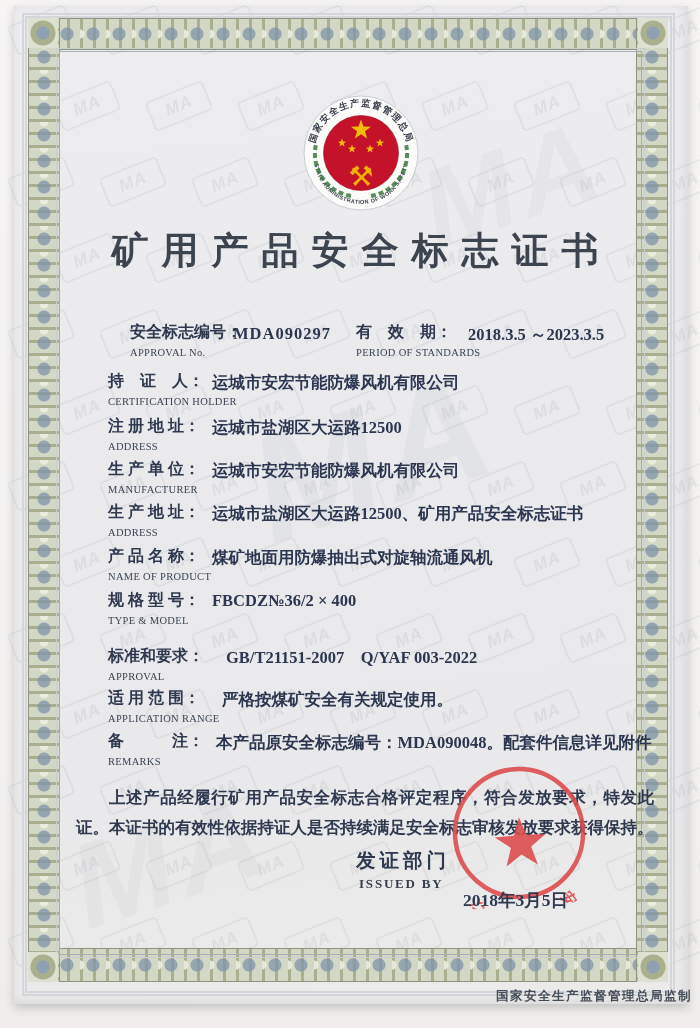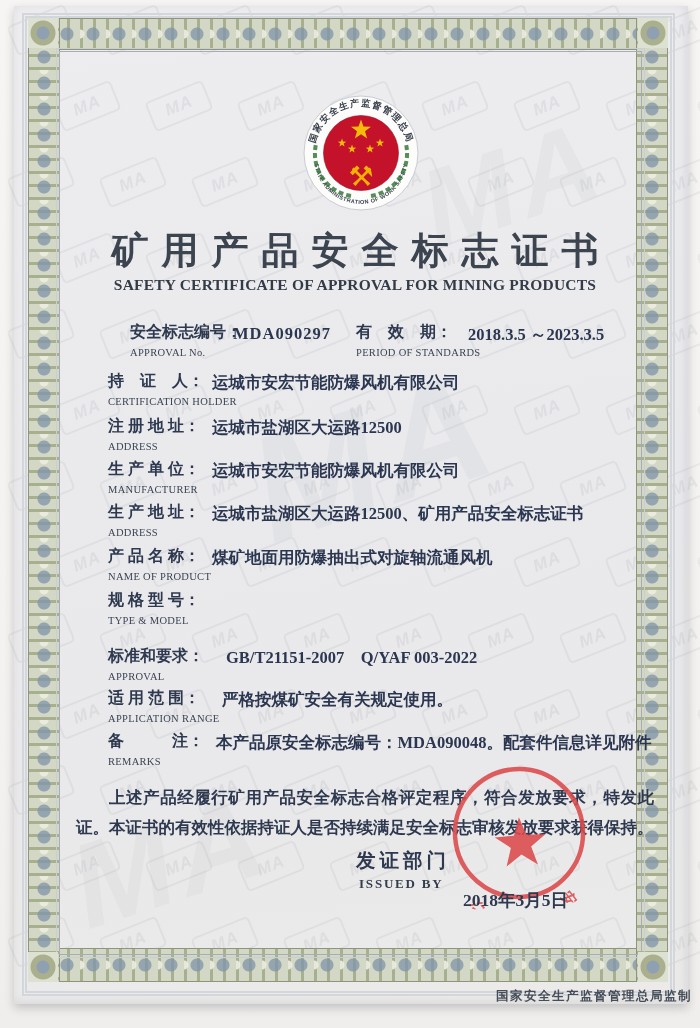--- a/index.html
+++ b/index.html
@@ -93,21 +93,20 @@
     <circle cx="60" cy="60" r="37.5" fill="#c5122b" stroke="#9c0f21" stroke-width=".6"></circle>
     <polygon transform="translate(60,37)" fill="#f5bb0a" points="0,-10.5 2.47,-3.4 9.99,-3.24 3.99,1.3 6.17,8.49 0,4.2 -6.17,8.49 -3.99,1.3 -9.99,-3.24 -2.47,-3.4"></polygon>
     <polygon transform="translate(41,50) scale(.42)" fill="#f5bb0a" points="0,-10.5 2.47,-3.4 9.99,-3.24 3.99,1.3 6.17,8.49 0,4.2 -6.17,8.49 -3.99,1.3 -9.99,-3.24 -2.47,-3.4"></polygon>
     <polygon transform="translate(51,56) scale(.42)" fill="#f5bb0a" points="0,-10.5 2.47,-3.4 9.99,-3.24 3.99,1.3 6.17,8.49 0,4.2 -6.17,8.49 -3.99,1.3 -9.99,-3.24 -2.47,-3.4"></polygon>
     <polygon transform="translate(69,56) scale(.42)" fill="#f5bb0a" points="0,-10.5 2.47,-3.4 9.99,-3.24 3.99,1.3 6.17,8.49 0,4.2 -6.17,8.49 -3.99,1.3 -9.99,-3.24 -2.47,-3.4"></polygon>
     <polygon transform="translate(79,50) scale(.42)" fill="#f5bb0a" points="0,-10.5 2.47,-3.4 9.99,-3.24 3.99,1.3 6.17,8.49 0,4.2 -6.17,8.49 -3.99,1.3 -9.99,-3.24 -2.47,-3.4"></polygon>
     <text x="60" y="93" font-size="28" text-anchor="middle" fill="#f2b105" font-family="DejaVu Sans,sans-serif">⚒</text>
   </svg>
 
   <div id="title-cn" class="abs">矿用产品安全标志证书</div>
-  <div id="title-en" class="abs">SAFETY CERTIFICATE OF APPROVAL FOR MINING PRODUCTS</div>
 
   <div class="abs" style="left:0;top:0;width:0;height:0;">
     <span class="abs cnlab" style="left:130px;top:322px;">安全标志编号：</span>
     <span class="abs enlab" style="left:130px;top:347px;">APPROVAL No.</span>
     <span class="abs val" style="left:233px;top:324px;letter-spacing:1px;">MDA090297</span>
     <span class="abs cnlab" style="left:356px;top:322px;">有　效　期：</span>
     <span class="abs enlab" style="left:356px;top:347px;">PERIOD OF STANDARDS</span>
     <span class="abs val" style="left:468px;top:324px;">2018.3.5 ～2023.3.5</span>
   </div>
 
@@ -131,20 +130,21 @@
     <span class="val fv">运城市盐湖区大运路12500、矿用产品安全标志证书</span>
     <span class="enlab fe">ADDRESS</span>
   </div>
   <div class="abs field" style="top:546px;">
     <span class="cnlab fl">产 品 名 称：</span>
     <span class="val fv">煤矿地面用防爆抽出式对旋轴流通风机</span>
     <span class="enlab fe">NAME OF PRODUCT</span>
   </div>
   <div class="abs field" style="top:590px;">
     <span class="cnlab fl">规 格 型 号：</span>
+    <span class="val fv">FBCDZ№36/2 × 400</span>
     <span class="enlab fe">TYPE &amp; MODEL</span>
   </div>
   <div class="abs field" style="top:646px;">
     <span class="cnlab fl">标准和要求：</span>
     <span class="val fv" style="left:118px;">GB/T21151-2007　Q/YAF 003-2022</span>
     <span class="enlab fe">APPROVAL</span>
   </div>
   <div class="abs field" style="top:688px;">
     <span class="cnlab fl">适 用 范 围：</span>
     <span class="val fv" style="left:114px;">严格按煤矿安全有关规定使用。</span>

